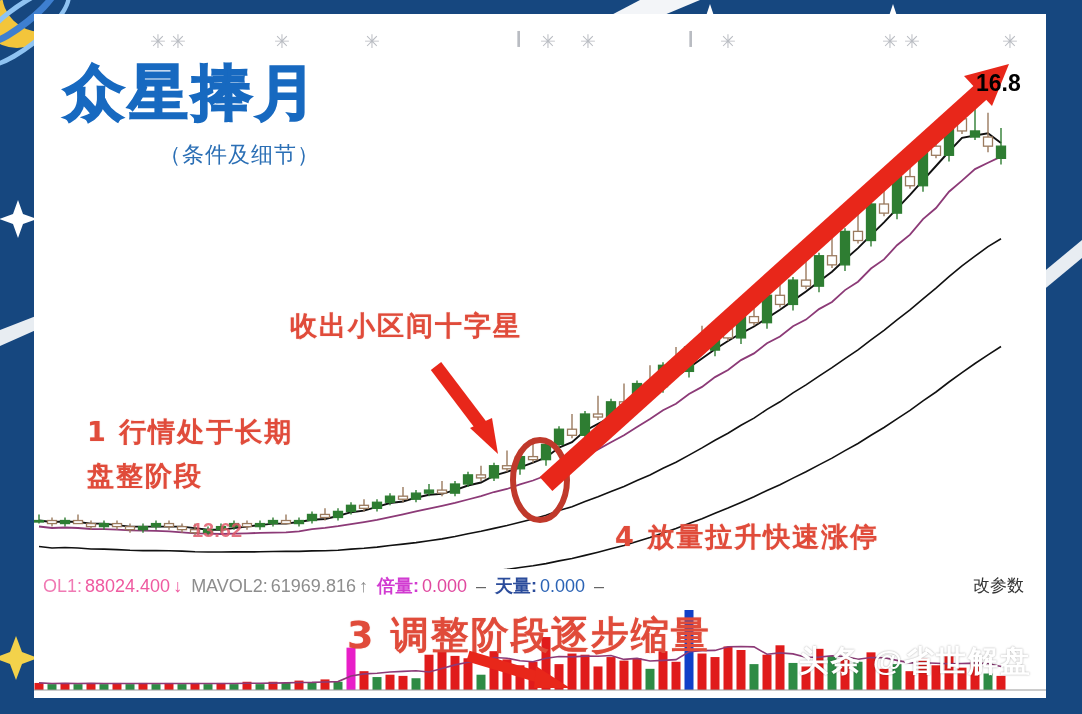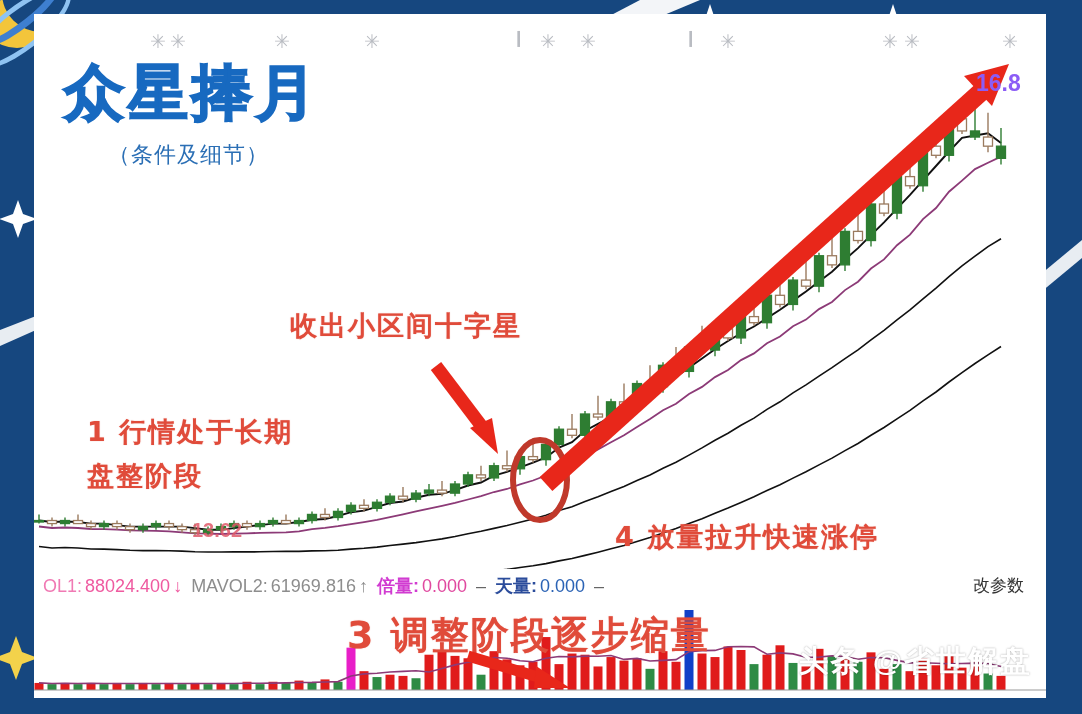--- a/index.html
+++ b/index.html
@@ -36,21 +36,21 @@
   #card {
     position: absolute; left: 34px; top: 14px;
     width: 1012px; height: 684px;
     background: #ffffff; overflow: hidden;
   }
 
   
   .sparkle { position:absolute; color:#b9bcc2; line-height:1; user-select:none; }
 
   
-  #title-block { position:absolute; left:30px; top:48px; }
+  #title-block { position:absolute; left:30px; top:48px;text-align:right; }
   #main-title {
     font-family:"DejaVu Sans","Liberation Sans",sans-serif;
     font-size: 60px; font-weight: 900; color:#1769c0;
     letter-spacing: 4px; line-height:1;
     -webkit-text-stroke: 2px #1769c0;
   }
   #sub-title {
     margin-top: 18px; margin-left: 44px;
     font-size: 22px; color:#2b6fb5; letter-spacing:1px;
   }
@@ -102,21 +102,21 @@
   
   #watermark {
     position:absolute; right:14px; bottom:16px;
     font-size:30px; font-weight:700; color:#ffffff;
     letter-spacing:2px; white-space:nowrap;
     text-shadow: 0 0 2px rgba(0,0,0,.35);
     z-index: 40;
   }
   #price-tag {
     position:absolute; left:942px; top:56px;
-    font-size:23px; font-weight:700; color:#8b5cf6; z-index:25;
+    font-size:23px; font-weight:700; color:#000000; z-index:25;
   }
   #price-tag-left {
     position:absolute; left:158px; top:505px;
     font-size:20px; font-weight:700; color:#e05a6a; opacity:.85; z-index:6;
   }
 </style>
 </head>
 <body>
 
 <div id="root">

